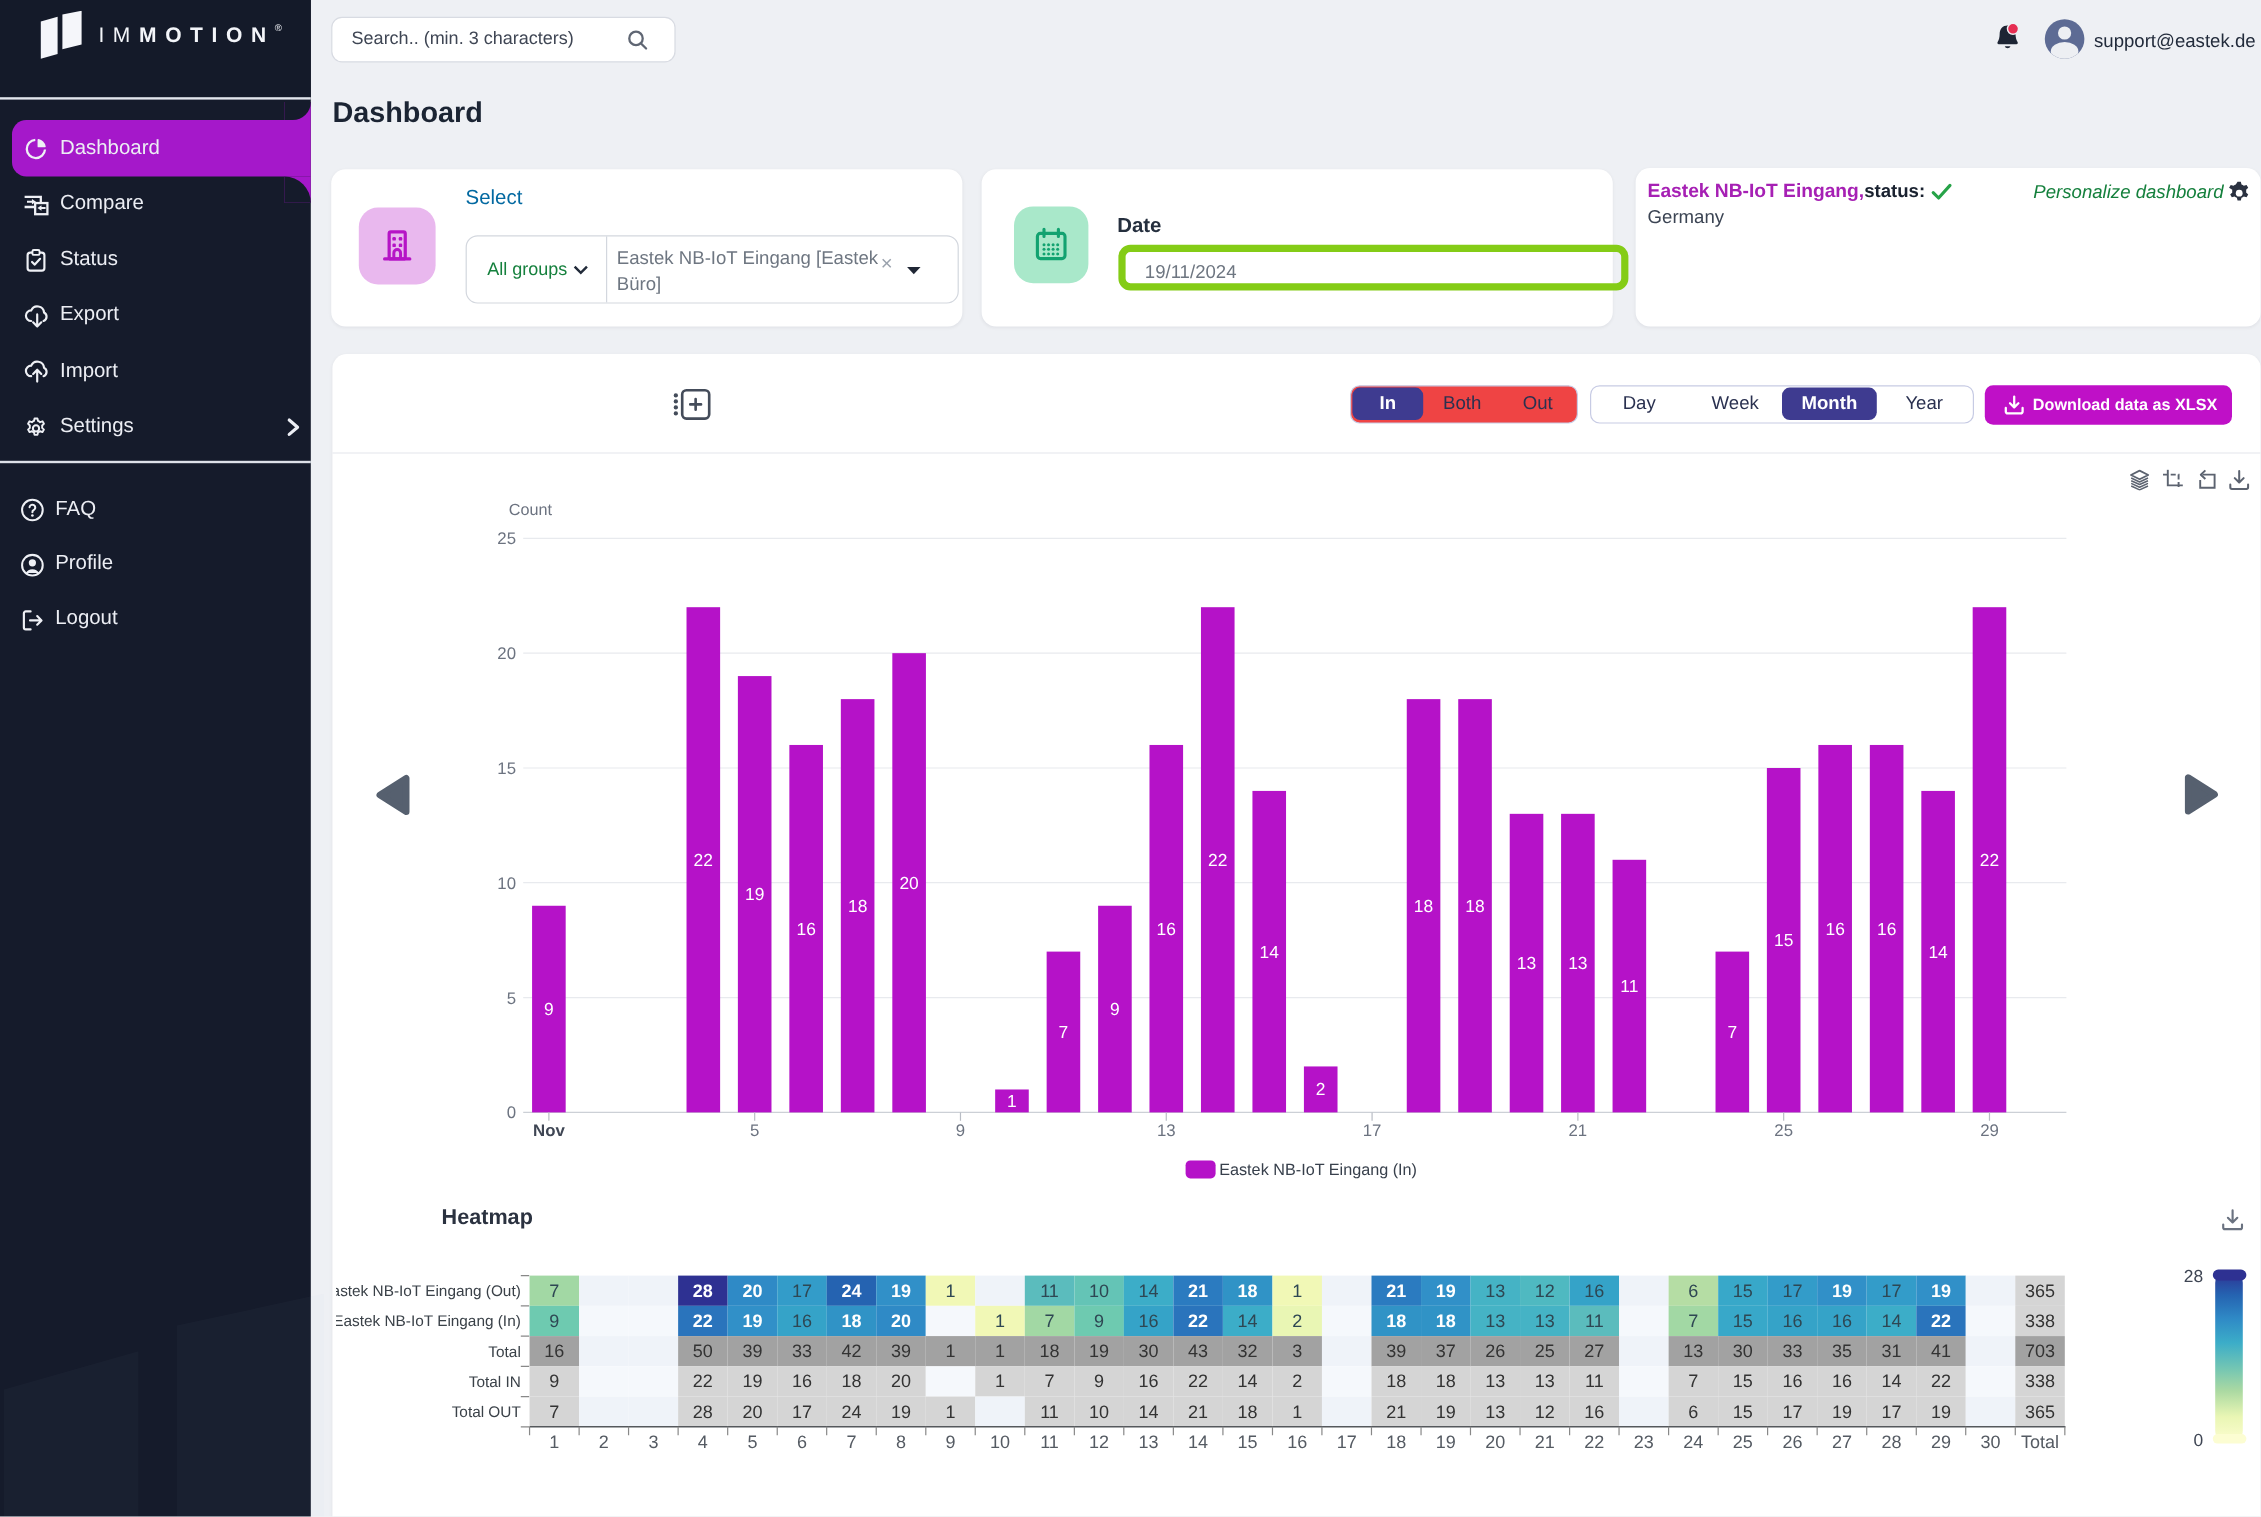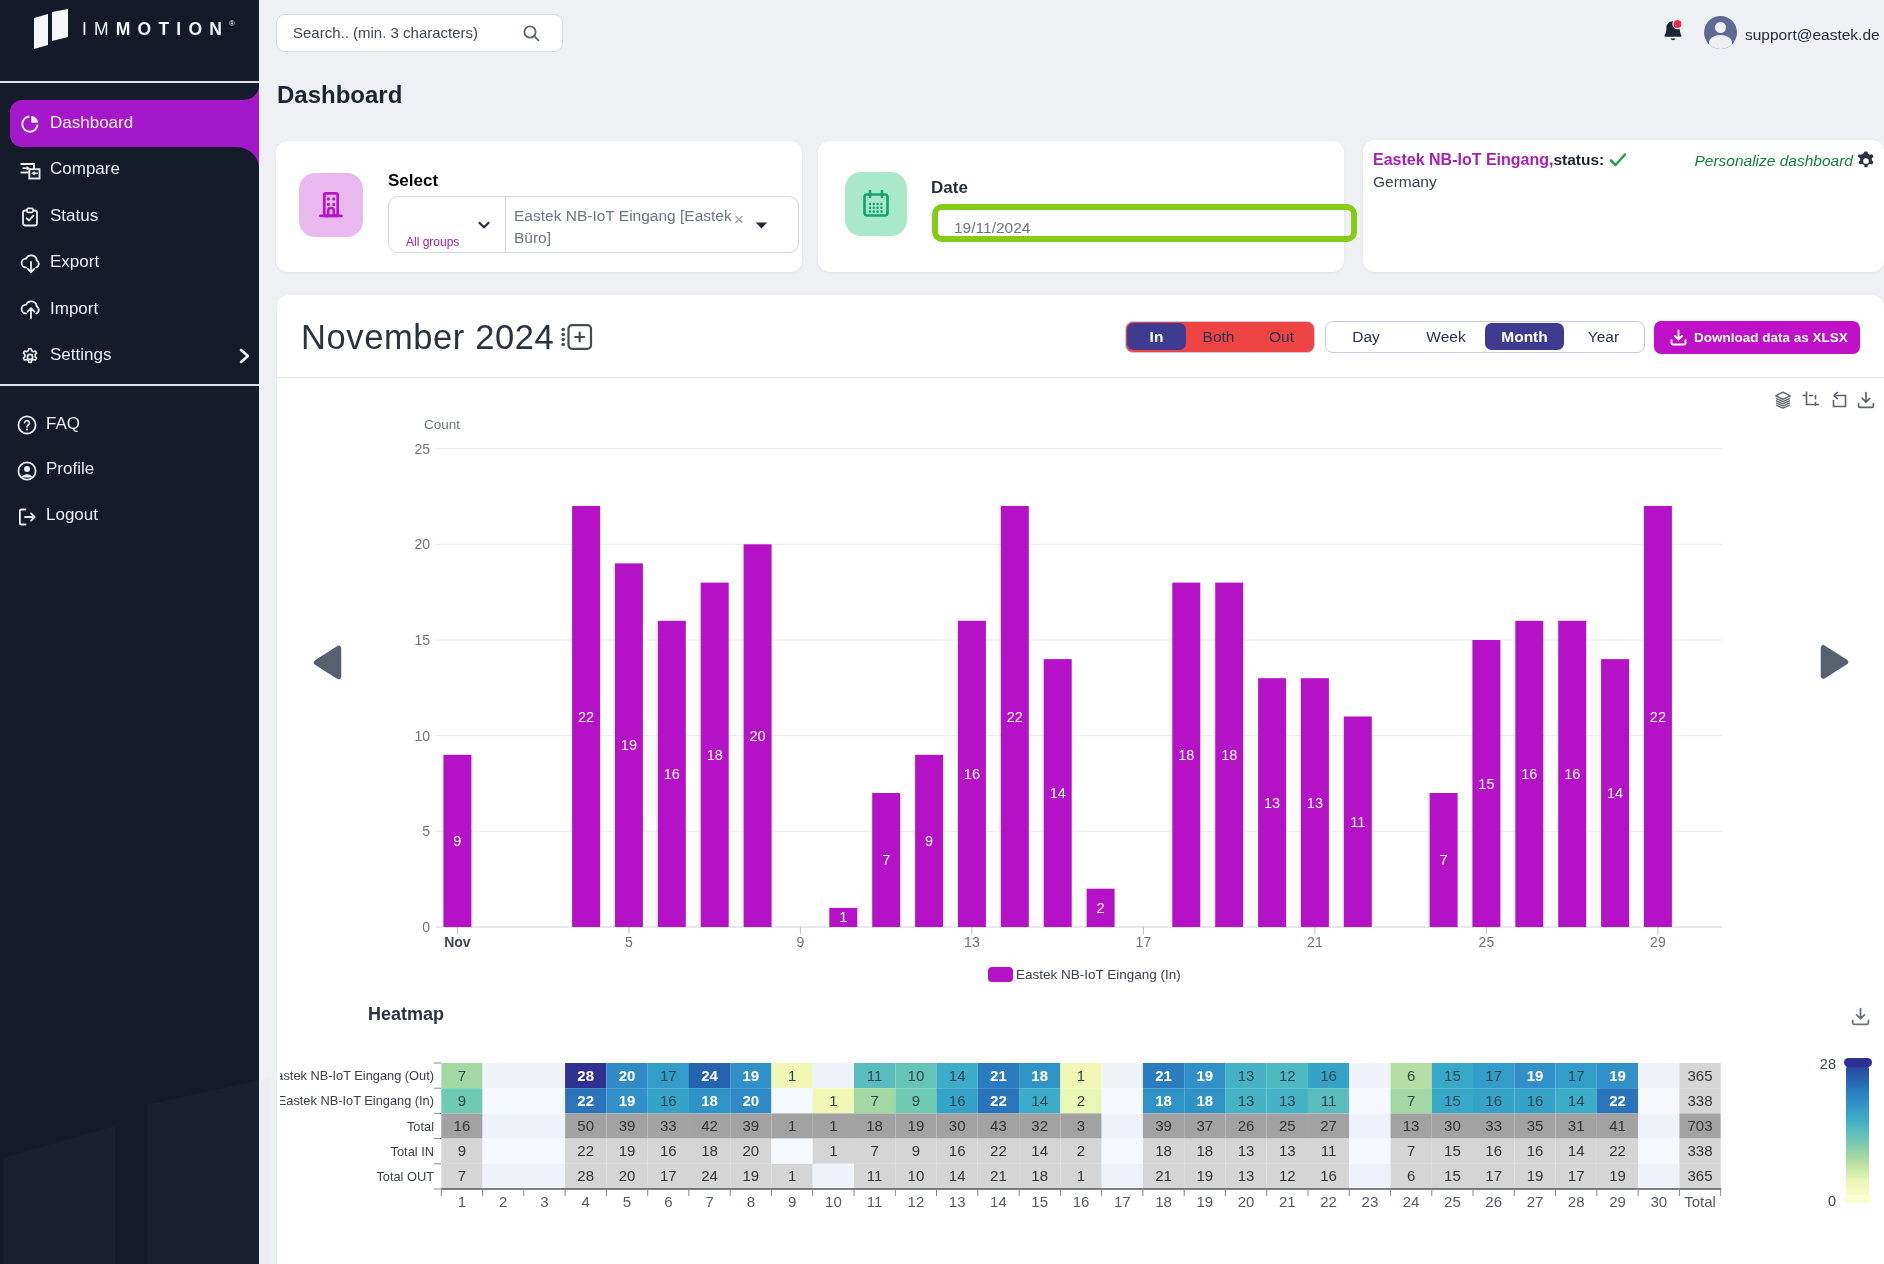--- a/index.html
+++ b/index.html
@@ -148,24 +148,24 @@
     <svg class="abs" style="left:16px;top:16px;" width="32" height="32" viewBox="0 0 32 32">
       <rect x="9.3" y="4.3" width="13.4" height="22.5" rx="1.5" fill="none" stroke="#b614c6" stroke-width="2.7"></rect>
       <path d="M5.5 26.8 H26.5" stroke="#b614c6" stroke-width="2.7" stroke-linecap="round"></path>
       <path d="M13.2 26.5 V21.8 a2.8 2.8 0 0 1 5.6 0 V26.5" fill="none" stroke="#b614c6" stroke-width="2.5"></path>
       <rect x="12" y="8.6" width="2.9" height="2.9" rx="1" fill="#b614c6"></rect>
           <rect x="17.3" y="8.6" width="2.9" height="2.9" rx="1" fill="#b614c6"></rect>
       <rect x="12" y="14" width="2.9" height="2.9" rx="1" fill="#b614c6"></rect>
           <rect x="17.3" y="14" width="2.9" height="2.9" rx="1" fill="#b614c6"></rect>
     </svg>
   </div>
-  <div class="abs" style="left:112px;top:30px;font-size:17px;font-weight:700;color:#000000;">Select</div>
+  <div class="abs" style="left:112px;top:14px;font-size:17px;font-weight:400;color:#0369a1;">Select</div>
   <div class="abs" style="left:112px;top:55px;width:411px;height:57px;border:1px solid #d3d7de;border-radius:10px;">
     <div class="abs" style="left:116px;top:0;width:1px;height:55px;background:#d3d7de;"></div>
-    <div class="abs" style="left:17px;top:18.5px;font-size:12px;color:#a21caf;margin-top:19px;">All groups</div>
+    <div class="abs" style="left:17px;top:18.5px;font-size:15px;color:#15803d;">All groups</div>
     <svg class="abs" style="left:88px;top:22px;" width="14" height="12" viewBox="0 0 15 12">
           <path d="M2 3 L7.5 8.5 L13 3" fill="none" stroke="#222b3a" stroke-width="2.2"></path>
         </svg>
     <div class="abs" style="left:125px;top:8px;width:220px;font-size:15.5px;line-height:21.5px;color:#6e7681;">Eastek NB-IoT Eingang [Eastek Büro]</div>
     <div class="abs" style="left:345px;top:13px;font-size:17px;color:#9aa2ad;">×</div>
     <svg class="abs" style="left:366px;top:23.5px;" width="13" height="9" viewBox="0 0 15 10">
           <path d="M1 1.5 L7.5 8.5 L14 1.5 Z" fill="#202735"></path>
         </svg>
   </div>
 </div>
@@ -206,21 +206,20 @@
         </svg>
       </div>
   <div class="abs" style="left:10px;top:33px;font-size:15.5px;color:#3b4453;text-align:center;">Germany</div>
   <div class="abs" style="right:31px;top:12px;font-size:15.5px;font-style:italic;color:#15803d;">Personalize dashboard</div>
   <svg class="abs" style="right:7px;top:10px;" width="22" height="22" viewBox="0 0 24 24">
         <path d="M10.5 1.5 h3 l.6 2.6 a8 8 0 0 1 2.1 1.2 l2.5-.8 1.5 2.6-1.9 1.8a8.3 8.3 0 0 1 0 2.4l1.9 1.8-1.5 2.6-2.5-.8a8 8 0 0 1-2.1 1.2l-.6 2.6h-3l-.6-2.6a8 8 0 0 1-2.1-1.2l-2.5.8-1.5-2.6 1.9-1.8a8.3 8.3 0 0 1 0-2.4L2.8 7.1l1.5-2.6 2.5.8a8 8 0 0 1 2.1-1.2z" fill="#2a3140"></path>
         <circle cx="12" cy="12" r="3.1" fill="#fff"></circle>
       </svg>
 </div>
 <div class="card" style="left:277px;top:295px;width:1607px;height:969px;border-radius:12px 12px 0 0;">
-  <div class="abs" style="left:24px;top:23px;font-size:34.5px;font-weight:400;letter-spacing:0.6px;color:#2a3240;">November 2024</div>
   <svg class="abs" style="left:284px;top:29px;" width="32" height="26" viewBox="0 0 32 26">
     <rect x="7.5" y="1.2" width="22.5" height="23.6" rx="3.5" fill="none" stroke="#444c5a" stroke-width="2.2"></rect>
     <path d="M18.7 8.5 V17.5 M14.2 13 H23.2" stroke="#444c5a" stroke-width="2.2" stroke-linecap="round"></path>
     <g fill="#444c5a">
           <circle cx="2.2" cy="5.5" r="1.8"></circle>
           <circle cx="2.2" cy="10.5" r="1.8"></circle>
           <circle cx="2.2" cy="15.5" r="1.8"></circle>
           <circle cx="2.2" cy="20.5" r="1.8"></circle>
         </g>
   </svg>

